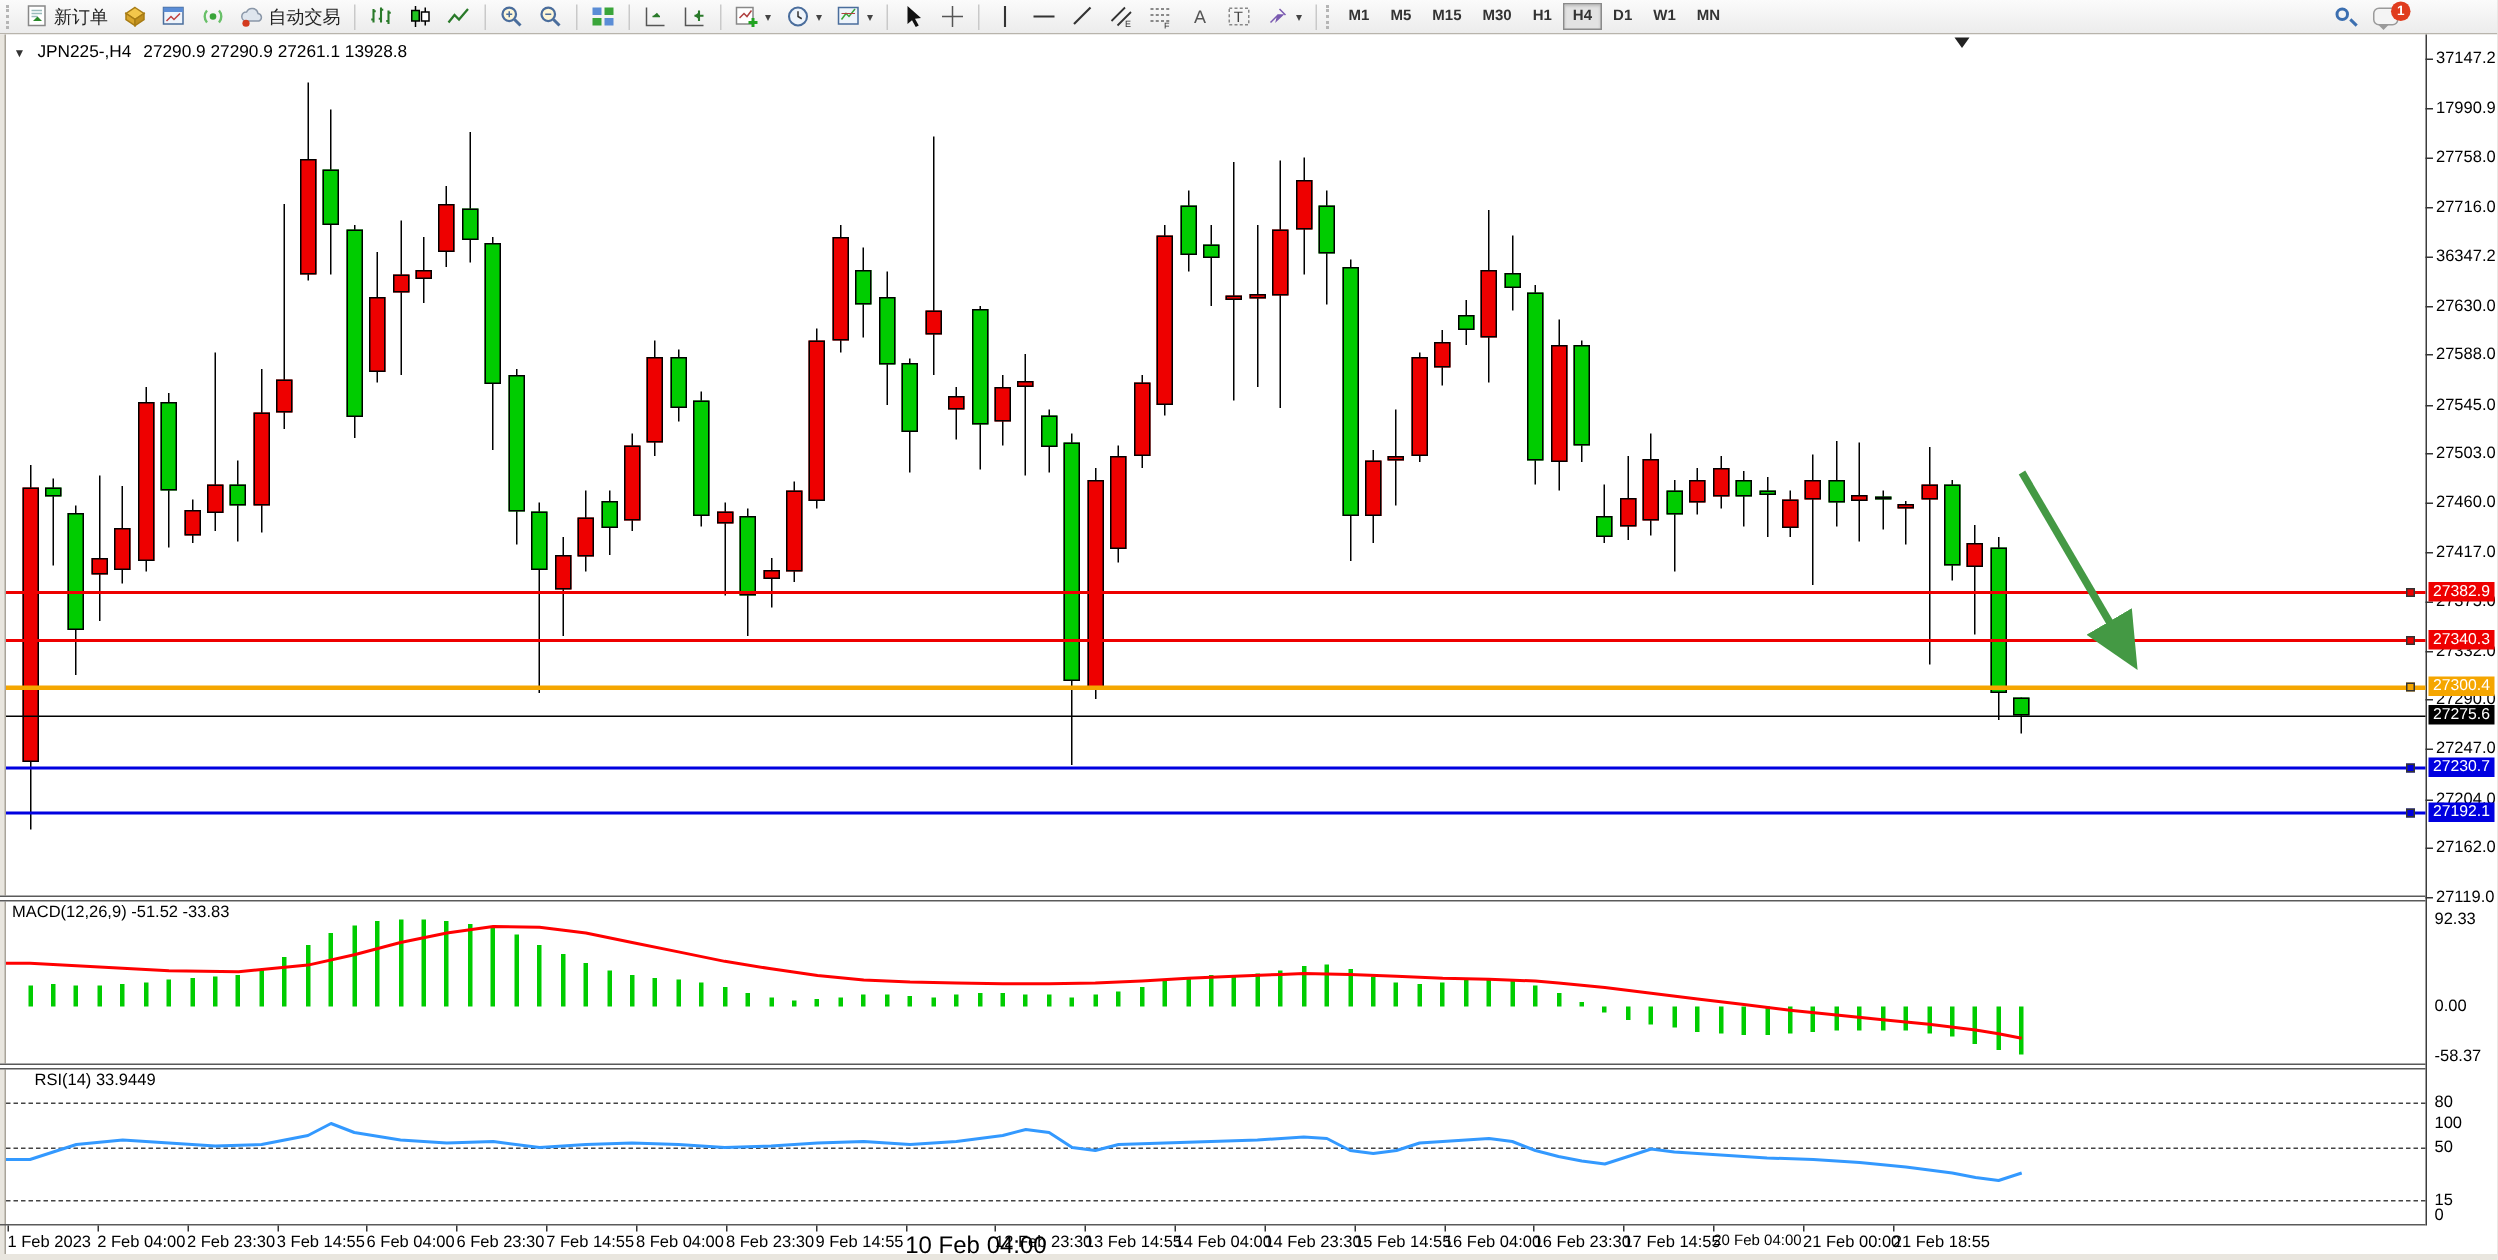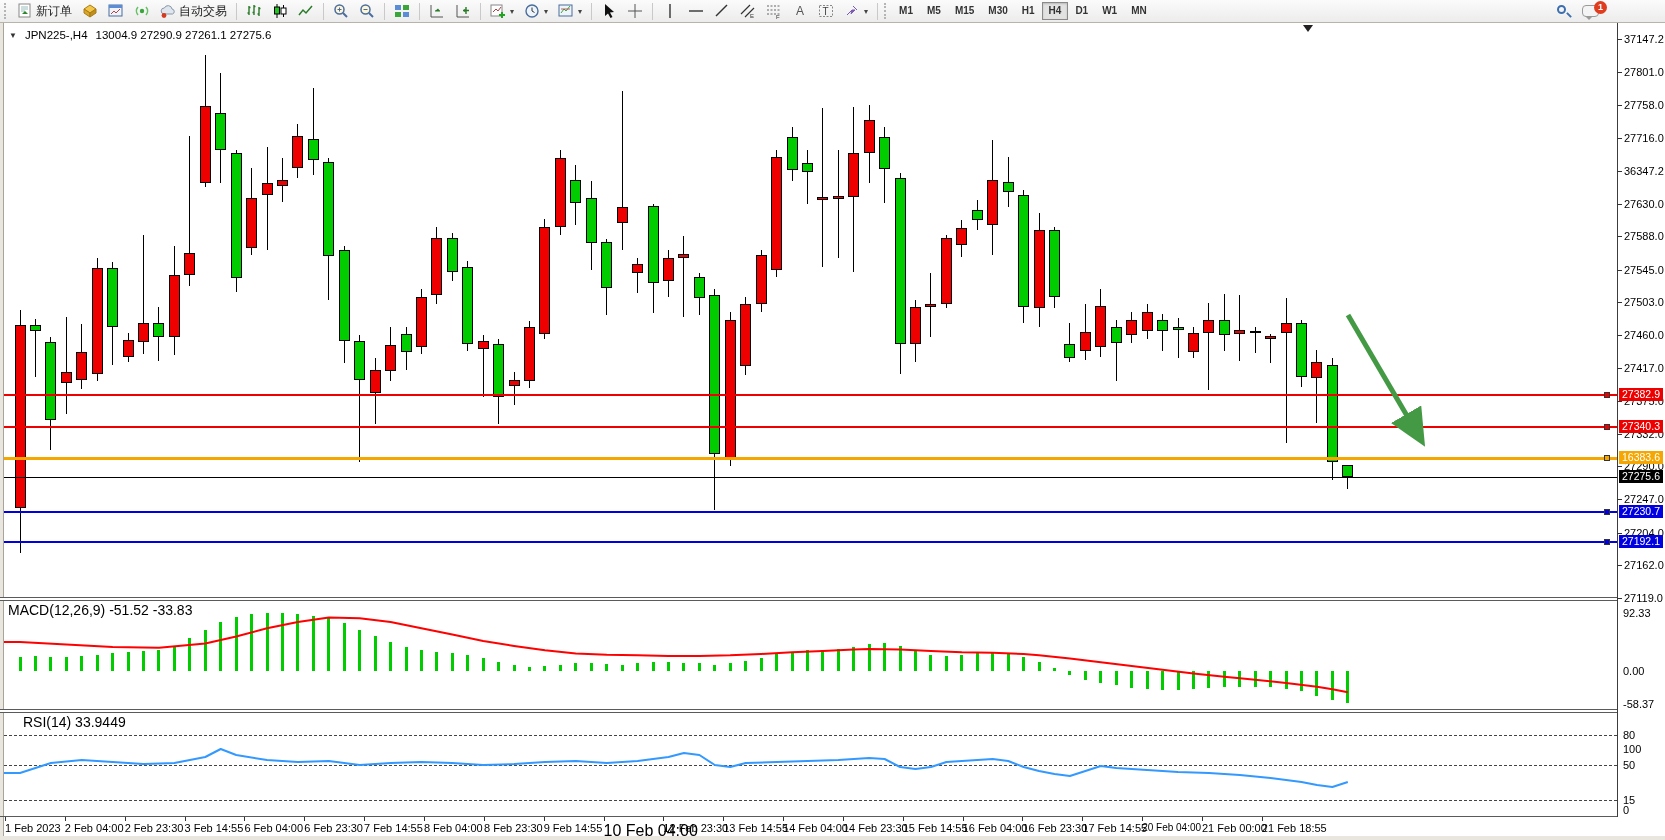--- a/index.html
+++ b/index.html
@@ -26,21 +26,21 @@
   .chat-ic:after{content:"";position:absolute;left:2px;top:10px;border:4px solid transparent;border-top-color:#9a9a9a;}
   .chat-badge{position:absolute;left:1594px;top:1px;width:13px;height:13px;border-radius:50%;background:#e03c1e;
               color:#fff;font-size:9px;font-weight:bold;text-align:center;line-height:13px;}
   
   .chart{position:absolute;left:0;top:23px;width:1665px;height:817px;background:#fff;}
   .left-edge{position:absolute;left:0;top:23px;width:4px;height:817px;background:#e9e6df;border-right:1px solid #a9a49a;}
   .title{position:absolute;left:9px;top:29px;font-size:11.5px;color:#000;display:flex;gap:8px;align-items:center;}
   .title .tgl{font-size:8px;color:#333;}
   .axis-line{position:absolute;left:1617px;top:23px;width:1px;height:794px;background:#3c3c3c;}
   .p-sep{position:absolute;left:0;width:1617px;background:#fff;border-top:1px solid #5a5a5a;border-bottom:1px solid #5a5a5a;height:4px;}
-  .panel-label{position:absolute;left:8px;font-size:14px;color:#000;}
+  .panel-label{position:absolute;left:8px;font-size:11px;color:#000;}
   .baseline{position:absolute;left:0;width:1617px;height:1px;background:#5a5a5a;}
   .dash{position:absolute;left:4px;width:1613px;height:0;border-top:1px dashed #444;}
   .bottom-strip{position:absolute;left:0;top:836px;width:1665px;height:4px;background:#e9e6df;}
 </style>
 </head>
 <body>
 
 <div class="screen">
 
   <div class="toolbar">
@@ -254,21 +254,21 @@
     </span>
   <span class="chat-ic"></span>
   <span class="chat-badge">1</span>
 
   <div class="chart" id="plot"></div>
   <div class="left-edge"></div>
 
   <div class="title">
     <span class="tgl">▼</span>
     <span>JPN225-,H4</span>
-    <span>13004.9 27290.9 27261.1 27275.6</span>
+    <span>27290.9 27290.9 27261.1 13928.8</span>
   </div>
 
   <div class="p-sep" style="top:597px;"></div>
   <div class="p-sep" style="top:709px;"></div>
   <div class="baseline" style="top:816px;"></div>
   <div class="axis-line"></div>
 
   <div class="panel-label" style="top:602px;">MACD(12,26,9) -51.52 -33.83</div>
   <div class="panel-label" style="top:714px;margin-left:15px;">RSI(14) 33.9449</div>
 
@@ -284,21 +284,21 @@
       </defs>
     <line x1="1348" y1="315" x2="1420" y2="438" stroke="#449944" stroke-width="5" marker-end="url(#ah)"></line>
   </svg>
 
   <div style="position:absolute;left:1303px;top:25px;width:0;height:0;border:5px solid transparent;border-top:7px solid #222;"></div>
 
   <div class="bottom-strip"></div>
 <div style="position: absolute; left: 1617px; top: 39px; width: 5px; height: 1px; background: rgb(51, 51, 51);"></div>
     <div style="position: absolute; left: 1624px; top: 33px; font-size: 11px; color: rgb(0, 0, 0);">37147.2</div>
     <div style="position: absolute; left: 1617px; top: 72.1616px; width: 5px; height: 1px; background: rgb(51, 51, 51);"></div>
-    <div style="position: absolute; left: 1624px; top: 66.1616px; font-size: 11px; color: rgb(0, 0, 0);">27801.0</div>
+    <div style="position: absolute; left: 1624px; top: 66.1616px; font-size: 11px; color: rgb(0, 0, 0);">17990.9</div>
     <div style="position: absolute; left: 1617px; top: 105.323px; width: 5px; height: 1px; background: rgb(51, 51, 51);"></div>
     <div style="position: absolute; left: 1624px; top: 99.3232px; font-size: 11px; color: rgb(0, 0, 0);">27758.0</div>
     <div style="position: absolute; left: 1617px; top: 137.714px; width: 5px; height: 1px; background: rgb(51, 51, 51);"></div>
     <div style="position: absolute; left: 1624px; top: 131.714px; font-size: 11px; color: rgb(0, 0, 0);">27716.0</div>
     <div style="position: absolute; left: 1617px; top: 170.875px; width: 5px; height: 1px; background: rgb(51, 51, 51);"></div>
     <div style="position: absolute; left: 1624px; top: 164.875px; font-size: 11px; color: rgb(0, 0, 0);">36347.2</div>
     <div style="position: absolute; left: 1617px; top: 204.037px; width: 5px; height: 1px; background: rgb(51, 51, 51);"></div>
     <div style="position: absolute; left: 1624px; top: 198.037px; font-size: 11px; color: rgb(0, 0, 0);">27630.0</div>
     <div style="position: absolute; left: 1617px; top: 236.427px; width: 5px; height: 1px; background: rgb(51, 51, 51);"></div>
     <div style="position: absolute; left: 1624px; top: 230.427px; font-size: 11px; color: rgb(0, 0, 0);">27588.0</div>
@@ -369,21 +369,21 @@
     <div style="position: absolute; left: 1261.85px; top: 817px; width: 1px; height: 4px; background: rgb(51, 51, 51);"></div>
     <div style="position: absolute; left: 1261.85px; top: 822px; font-size: 11px; color: rgb(0, 0, 0); white-space: nowrap;">21 Feb 18:55</div>
     <div style="position: absolute; left: 4px; top: 393.6px; width: 1613px; height: 2px; background: rgb(238, 0, 0); z-index: 4;"></div>
     <div style="position: absolute; left: 1604px; top: 391.6px; width: 6px; height: 6px; background: rgb(238, 0, 0); border: 1px solid rgb(51, 51, 51); z-index: 5;"></div>
     <div style="position: absolute; left: 1619px; top: 387.6px; width: 44px; height: 13px; background: rgb(238, 0, 0); color: rgb(255, 255, 255); font-size: 10.5px; line-height: 13px; text-align: center; z-index: 7;">27382.9</div>
     <div style="position: absolute; left: 4px; top: 426.453px; width: 1613px; height: 2px; background: rgb(238, 0, 0); z-index: 4;"></div>
     <div style="position: absolute; left: 1604px; top: 424.453px; width: 6px; height: 6px; background: rgb(238, 0, 0); border: 1px solid rgb(51, 51, 51); z-index: 5;"></div>
     <div style="position: absolute; left: 1619px; top: 420.453px; width: 44px; height: 13px; background: rgb(238, 0, 0); color: rgb(255, 255, 255); font-size: 10.5px; line-height: 13px; text-align: center; z-index: 7;">27340.3</div>
     <div style="position: absolute; left: 4px; top: 456.724px; width: 1613px; height: 3px; background: rgb(245, 166, 0); z-index: 4;"></div>
     <div style="position: absolute; left: 1604px; top: 455.224px; width: 6px; height: 6px; background: rgb(245, 166, 0); border: 1px solid rgb(51, 51, 51); z-index: 5;"></div>
-    <div style="position: absolute; left: 1619px; top: 451.224px; width: 44px; height: 13px; background: rgb(245, 166, 0); color: rgb(255, 255, 255); font-size: 10.5px; line-height: 13px; text-align: center; z-index: 7;">16383.6</div>
+    <div style="position: absolute; left: 1619px; top: 451.224px; width: 44px; height: 13px; background: rgb(245, 166, 0); color: rgb(255, 255, 255); font-size: 10.5px; line-height: 13px; text-align: center; z-index: 7;">27300.4</div>
     <div style="position: absolute; left: 4px; top: 476.85px; width: 1613px; height: 1px; background: rgb(0, 0, 0); z-index: 4;"></div>
     <div style="position: absolute; left: 1619px; top: 470.35px; width: 44px; height: 13px; background: rgb(0, 0, 0); color: rgb(255, 255, 255); font-size: 10.5px; line-height: 13px; text-align: center; z-index: 7;">27275.6</div>
     <div style="position: absolute; left: 4px; top: 510.977px; width: 1613px; height: 2px; background: rgb(0, 0, 224); z-index: 4;"></div>
     <div style="position: absolute; left: 1604px; top: 508.977px; width: 6px; height: 6px; background: rgb(0, 0, 224); border: 1px solid rgb(51, 51, 51); z-index: 5;"></div>
     <div style="position: absolute; left: 1619px; top: 504.977px; width: 44px; height: 13px; background: rgb(0, 0, 224); color: rgb(255, 255, 255); font-size: 10.5px; line-height: 13px; text-align: center; z-index: 7;">27230.7</div>
     <div style="position: absolute; left: 4px; top: 540.745px; width: 1613px; height: 2px; background: rgb(0, 0, 224); z-index: 4;"></div>
     <div style="position: absolute; left: 1604px; top: 538.745px; width: 6px; height: 6px; background: rgb(0, 0, 224); border: 1px solid rgb(51, 51, 51); z-index: 5;"></div>
     <div style="position: absolute; left: 1619px; top: 534.745px; width: 44px; height: 13px; background: rgb(0, 0, 224); color: rgb(255, 255, 255); font-size: 10.5px; line-height: 13px; text-align: center; z-index: 7;">27192.1</div>
     <div style="position: absolute; left: 19.5px; top: 310.462px; width: 1px; height: 242.157px; background: rgb(0, 0, 0); z-index: 2;"></div>
     <div style="position: absolute; left: 14.5px; top: 325.115px; width: 11px; height: 182.774px; background: rgb(238, 0, 0); border: 1px solid rgb(0, 0, 0); z-index: 3;"></div>

